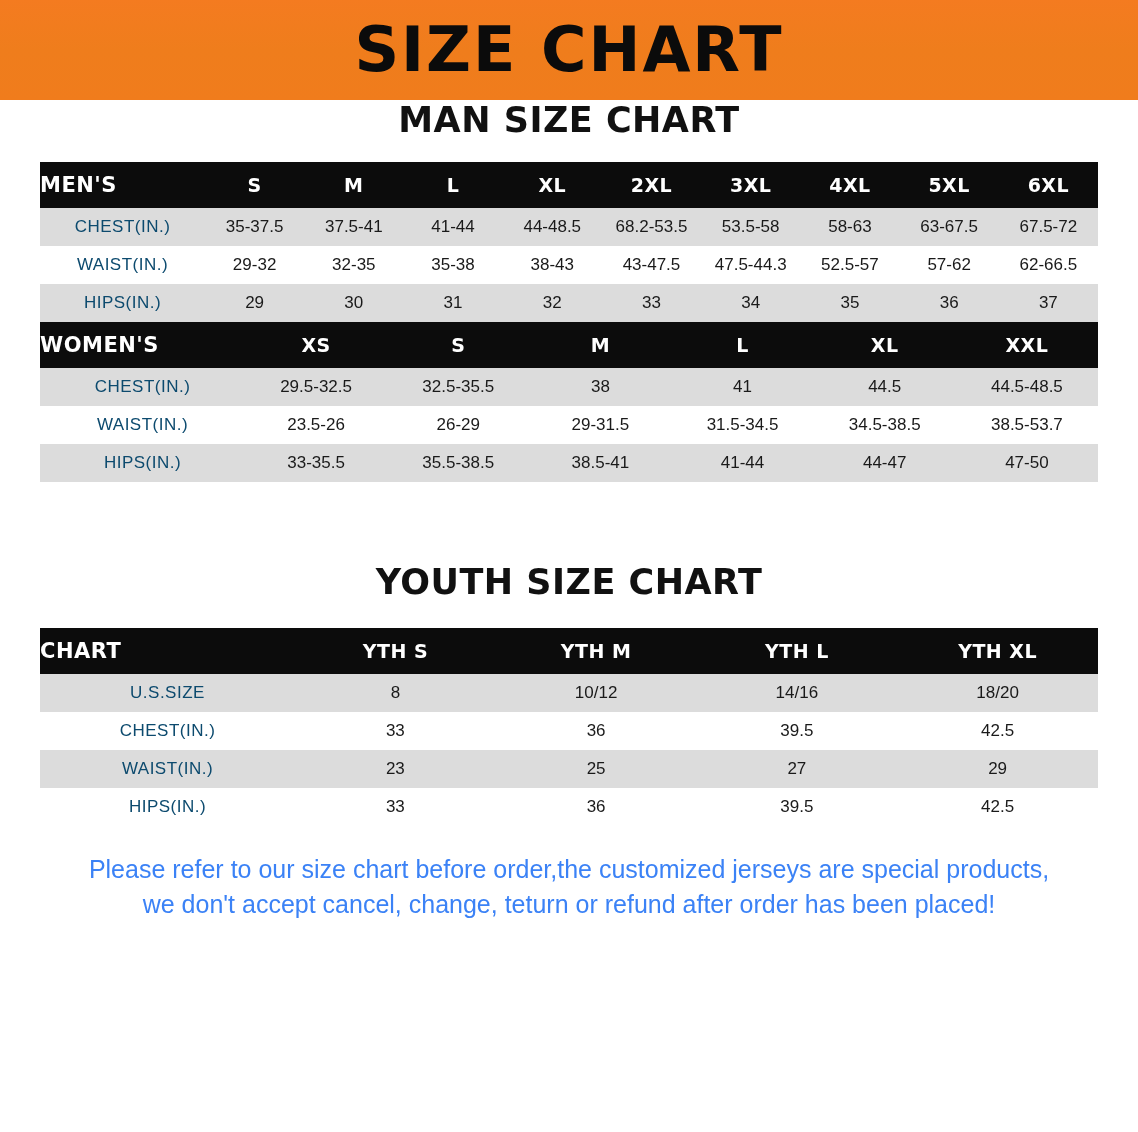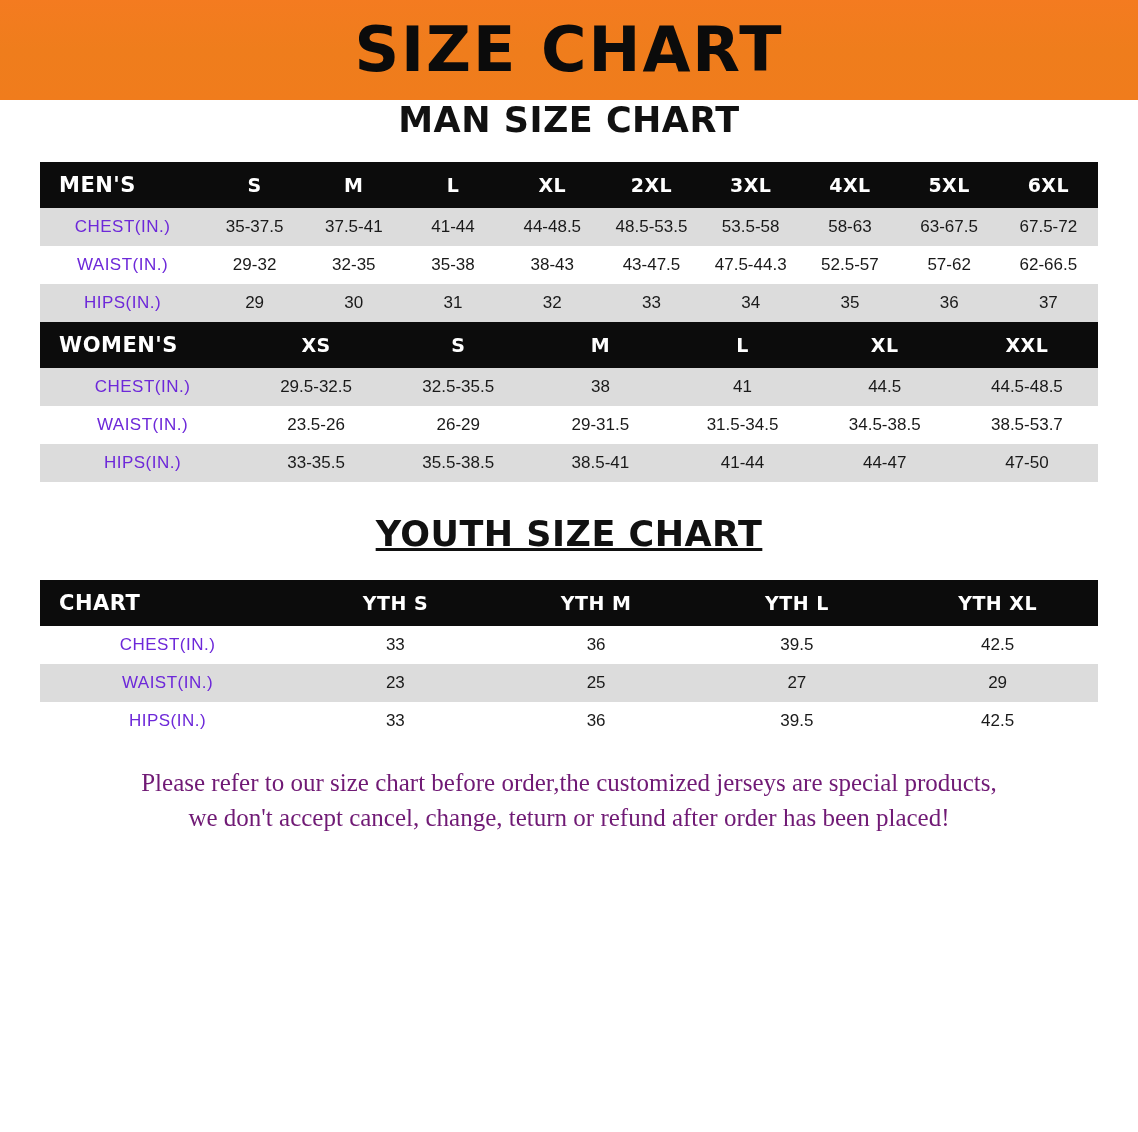--- a/index.html
+++ b/index.html
@@ -44,21 +44,21 @@
   .section-heading {
     text-align: center;
     font-family: "DejaVu Sans", sans-serif;
     font-weight: 700;
     font-size: 35px;
     color: #111111;
     letter-spacing: 0.5px;
   }
   .heading-man    { margin-bottom: 22px; }
   .heading-women  { margin-top: 42px; margin-bottom: 24px; }
-  .heading-youth  { margin-top: 32px; margin-bottom: 26px; text-decoration: underline; }
+  .heading-youth  { margin-top: 80px; margin-bottom: 26px; }
 
   
   .table-wrap {
     margin: 0 40px;
   }
   table.size-table {
     width: 1058px;
     border-collapse: collapse;
     table-layout: fixed;
   }
@@ -67,54 +67,54 @@
     color: #ffffff;
     font-family: "DejaVu Sans", sans-serif;
     font-weight: 700;
     font-size: 19px;
     padding: 11px 2px;
     text-align: center;
     letter-spacing: 0.5px;
   }
   table.size-table thead th.first-col {
     text-align: left;
-    padding-left: 19px;
+    padding-left: 0;
     font-size: 21px;
   }
   table.size-table tbody td {
     font-size: 17px;
     color: #1a1a1a;
     text-align: center;
     padding: 9px 2px;
     font-family: "Liberation Sans", sans-serif;
   }
   table.size-table tbody td.first-col {
     text-align: center;
     letter-spacing: 0.5px;
-    color: #6d28d9;
+    color: #0c4a6e;
   }
   table.size-table tbody tr.shade td { background: #dcdcdc; }
   table.size-table tbody tr.light td { background: #ffffff; }
 
   
   .men-table colgroup col.c0 { width: 165px; }
   
   .women-table thead th { font-size: 21px; }
   .women-table tbody td { font-size: 19px; padding: 12px 2px; }
   .women-table colgroup col.c0 { width: 205px; }
   
   .youth-table thead th { font-size: 22px; padding: 14px 2px; }
   .youth-table tbody td { font-size: 19px; padding: 15px 2px; }
   .youth-table colgroup col.c0 { width: 255px; }
 
   
   .footer-note {
     margin: 26px 42px 0 42px;
-    color: #701a75;
-    font-family: Liberation Serif, serif;
+    color: #3b82f6;
+    font-family: Liberation Sans, sans-serif;
     font-size: 25px;
     line-height: 1.38;
     text-align: center;
   }
   .footer-note div { white-space: nowrap; }
 </style>
 </head>
 <body>
 
 <div class="page">
@@ -152,21 +152,21 @@
           <th>6XL</th>
         </tr>
       </thead>
       <tbody>
         <tr class="shade">
           <td class="first-col">CHEST(IN.)</td>
           <td>35-37.5</td>
           <td>37.5-41</td>
           <td>41-44</td>
           <td>44-48.5</td>
-          <td>48.5-53.5</td>
+          <td>68.2-53.5</td>
           <td>53.5-58</td>
           <td>58-63</td>
           <td>63-67.5</td>
           <td>67.5-72</td>
         </tr>
         <tr class="light">
           <td class="first-col">WAIST(IN.)</td>
           <td>29-32</td>
           <td>32-35</td>
           <td>35-38</td>
@@ -260,20 +260,27 @@
       <thead>
         <tr>
           <th class="first-col">CHART</th>
           <th>YTH S</th>
           <th>YTH M</th>
           <th>YTH L</th>
           <th>YTH XL</th>
         </tr>
       </thead>
       <tbody>
+        <tr class="shade">
+          <td class="first-col">U.S.SIZE</td>
+          <td>8</td>
+          <td>10/12</td>
+          <td>14/16</td>
+          <td>18/20</td>
+        </tr>
         <tr class="light">
           <td class="first-col">CHEST(IN.)</td>
           <td>33</td>
           <td>36</td>
           <td>39.5</td>
           <td>42.5</td>
         </tr>
         <tr class="shade">
           <td class="first-col">WAIST(IN.)</td>
           <td>23</td>

